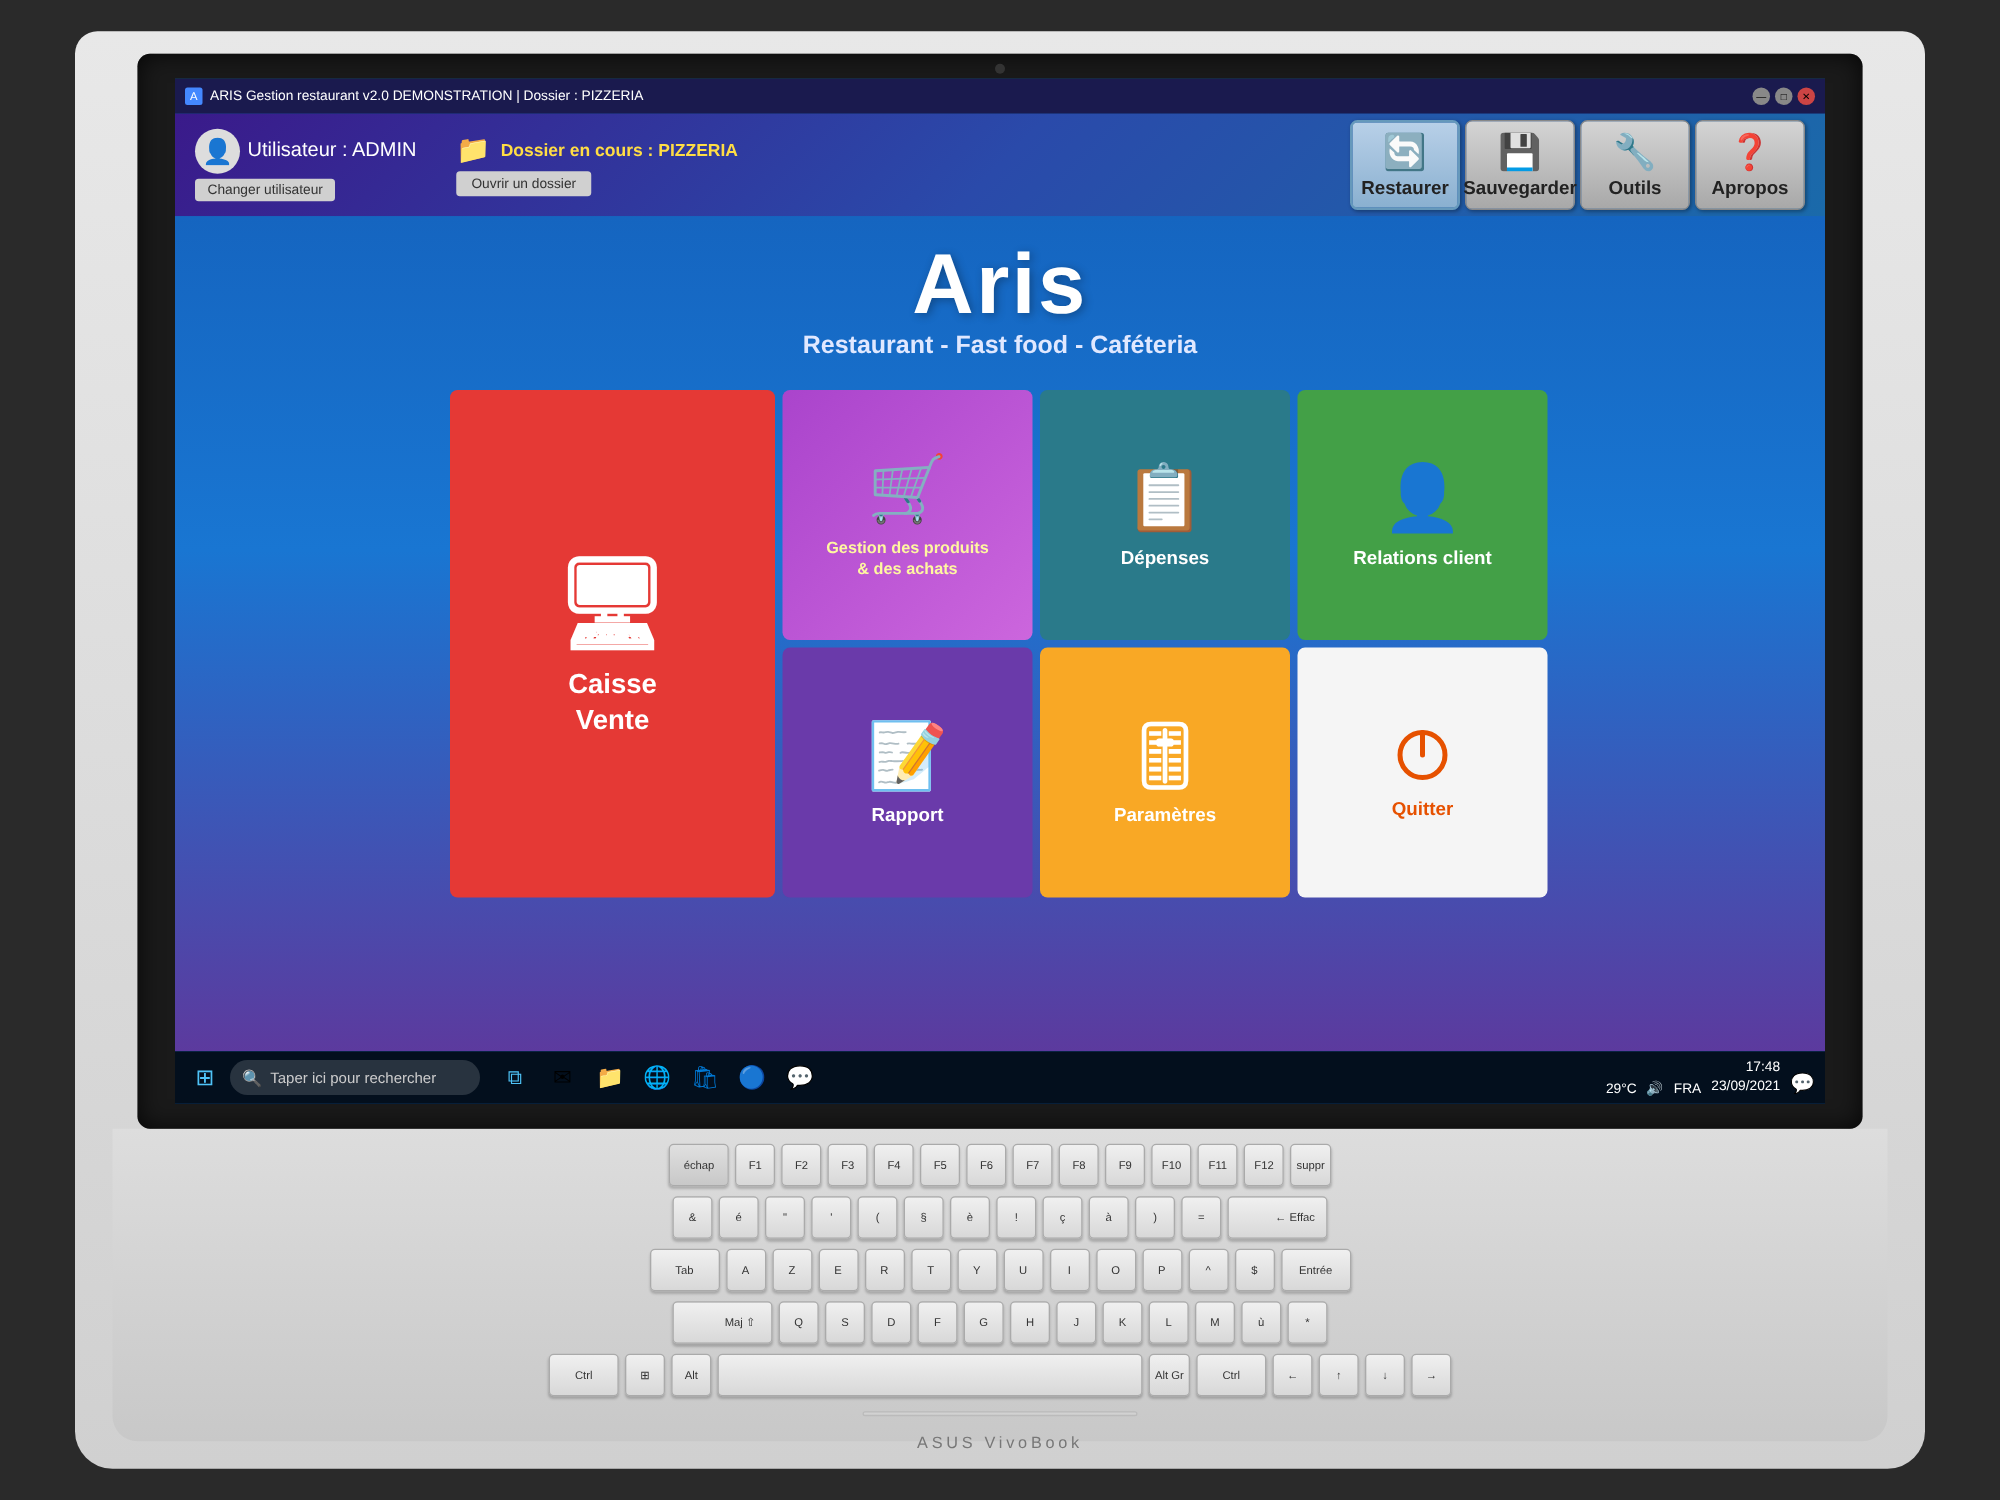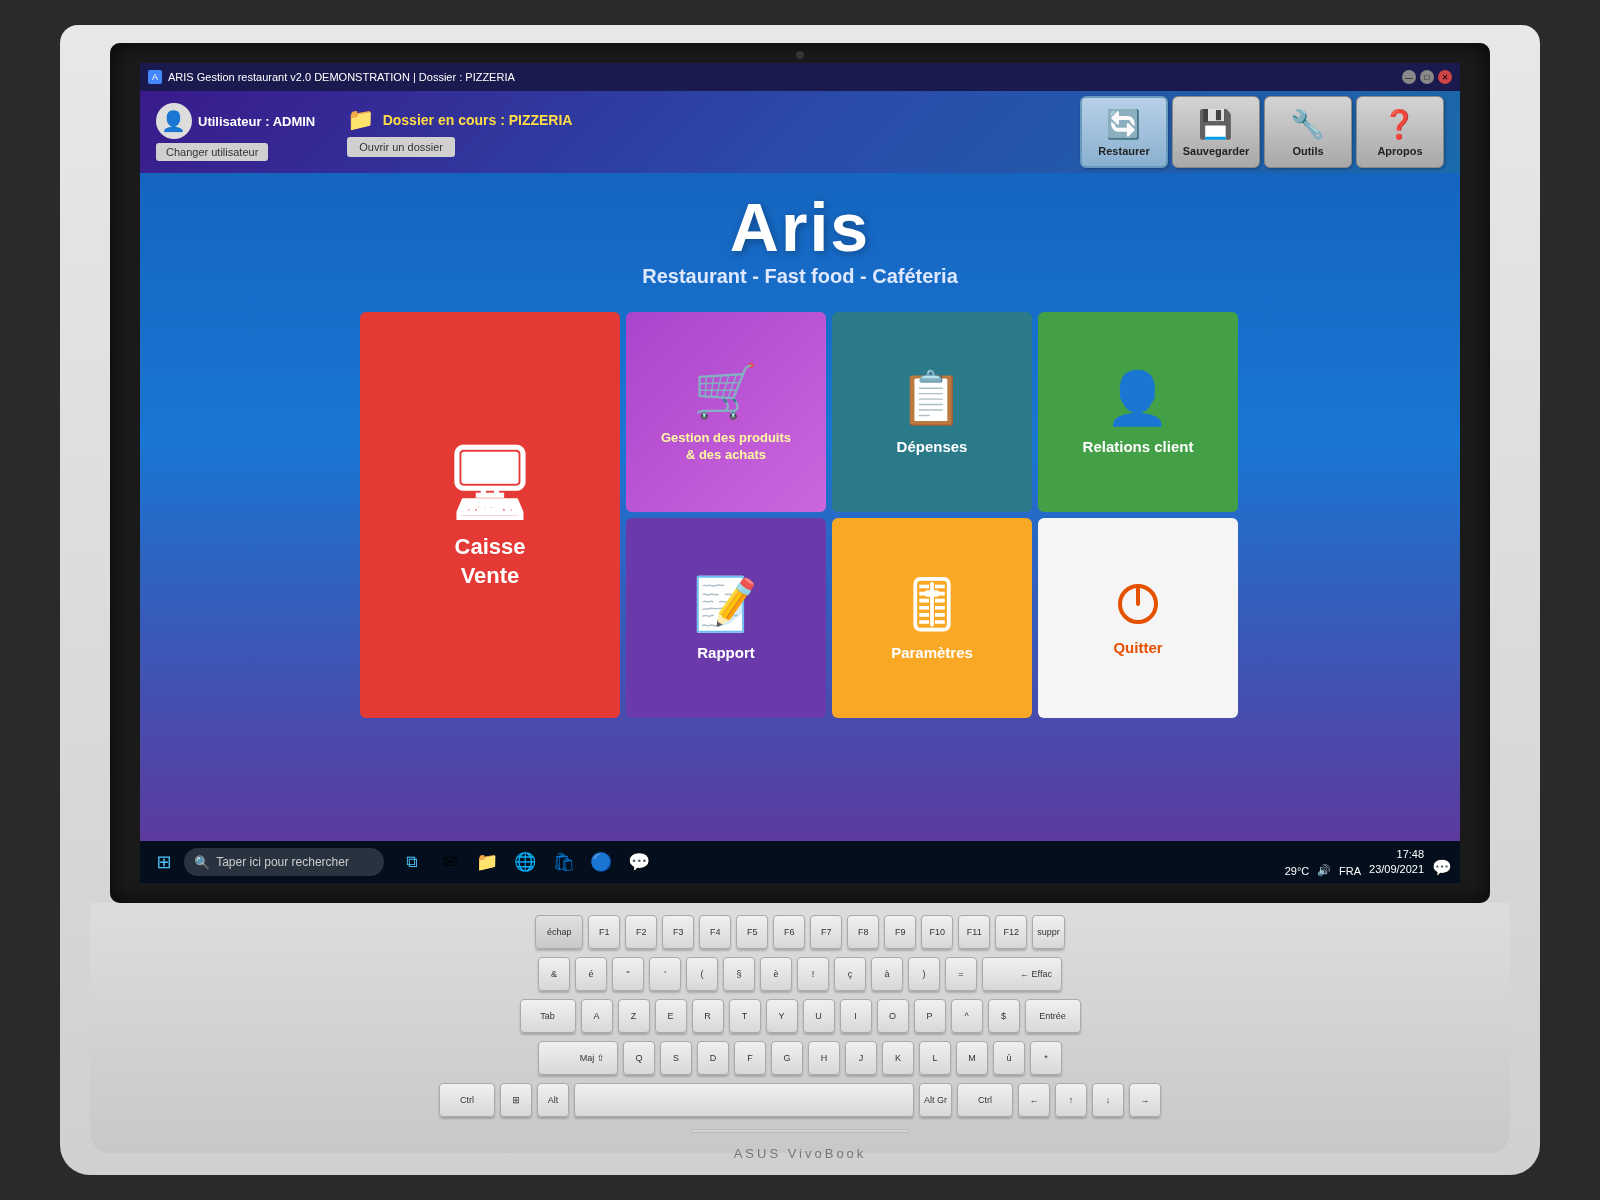--- a/index.html
+++ b/index.html
@@ -142,22 +142,22 @@
       background: #ddd;
       border-radius: 50%;
       display: flex;
       align-items: center;
       justify-content: center;
       font-size: 20px;
     }
 
     .user-text {
       color: white;
-      font-size: 13px;
-      font-weight: bold;
+      font-size: 16px;
+      font-weight: normal;
     }
 
     .change-user-btn {
       background: #d0d0d0;
       border: none;
       padding: 3px 10px;
       font-size: 11px;
       border-radius: 3px;
       cursor: pointer;
       color: #333;
@@ -219,21 +219,21 @@
       cursor: pointer;
       gap: 4px;
       box-shadow: 1px 1px 3px rgba(0,0,0,0.3);
     }
 
     .toolbar-btn-icon {
       font-size: 28px;
     }
 
     .toolbar-btn-label {
-      font-size: 11px;
+      font-size: 15px;
       color: #222;
       font-weight: bold;
     }
 
     
     .main-area {
       flex: 1;
       background: linear-gradient(180deg, #1565c0 0%, #1976d2 40%, #5c3a9e 100%);
       display: flex;
       flex-direction: column;

